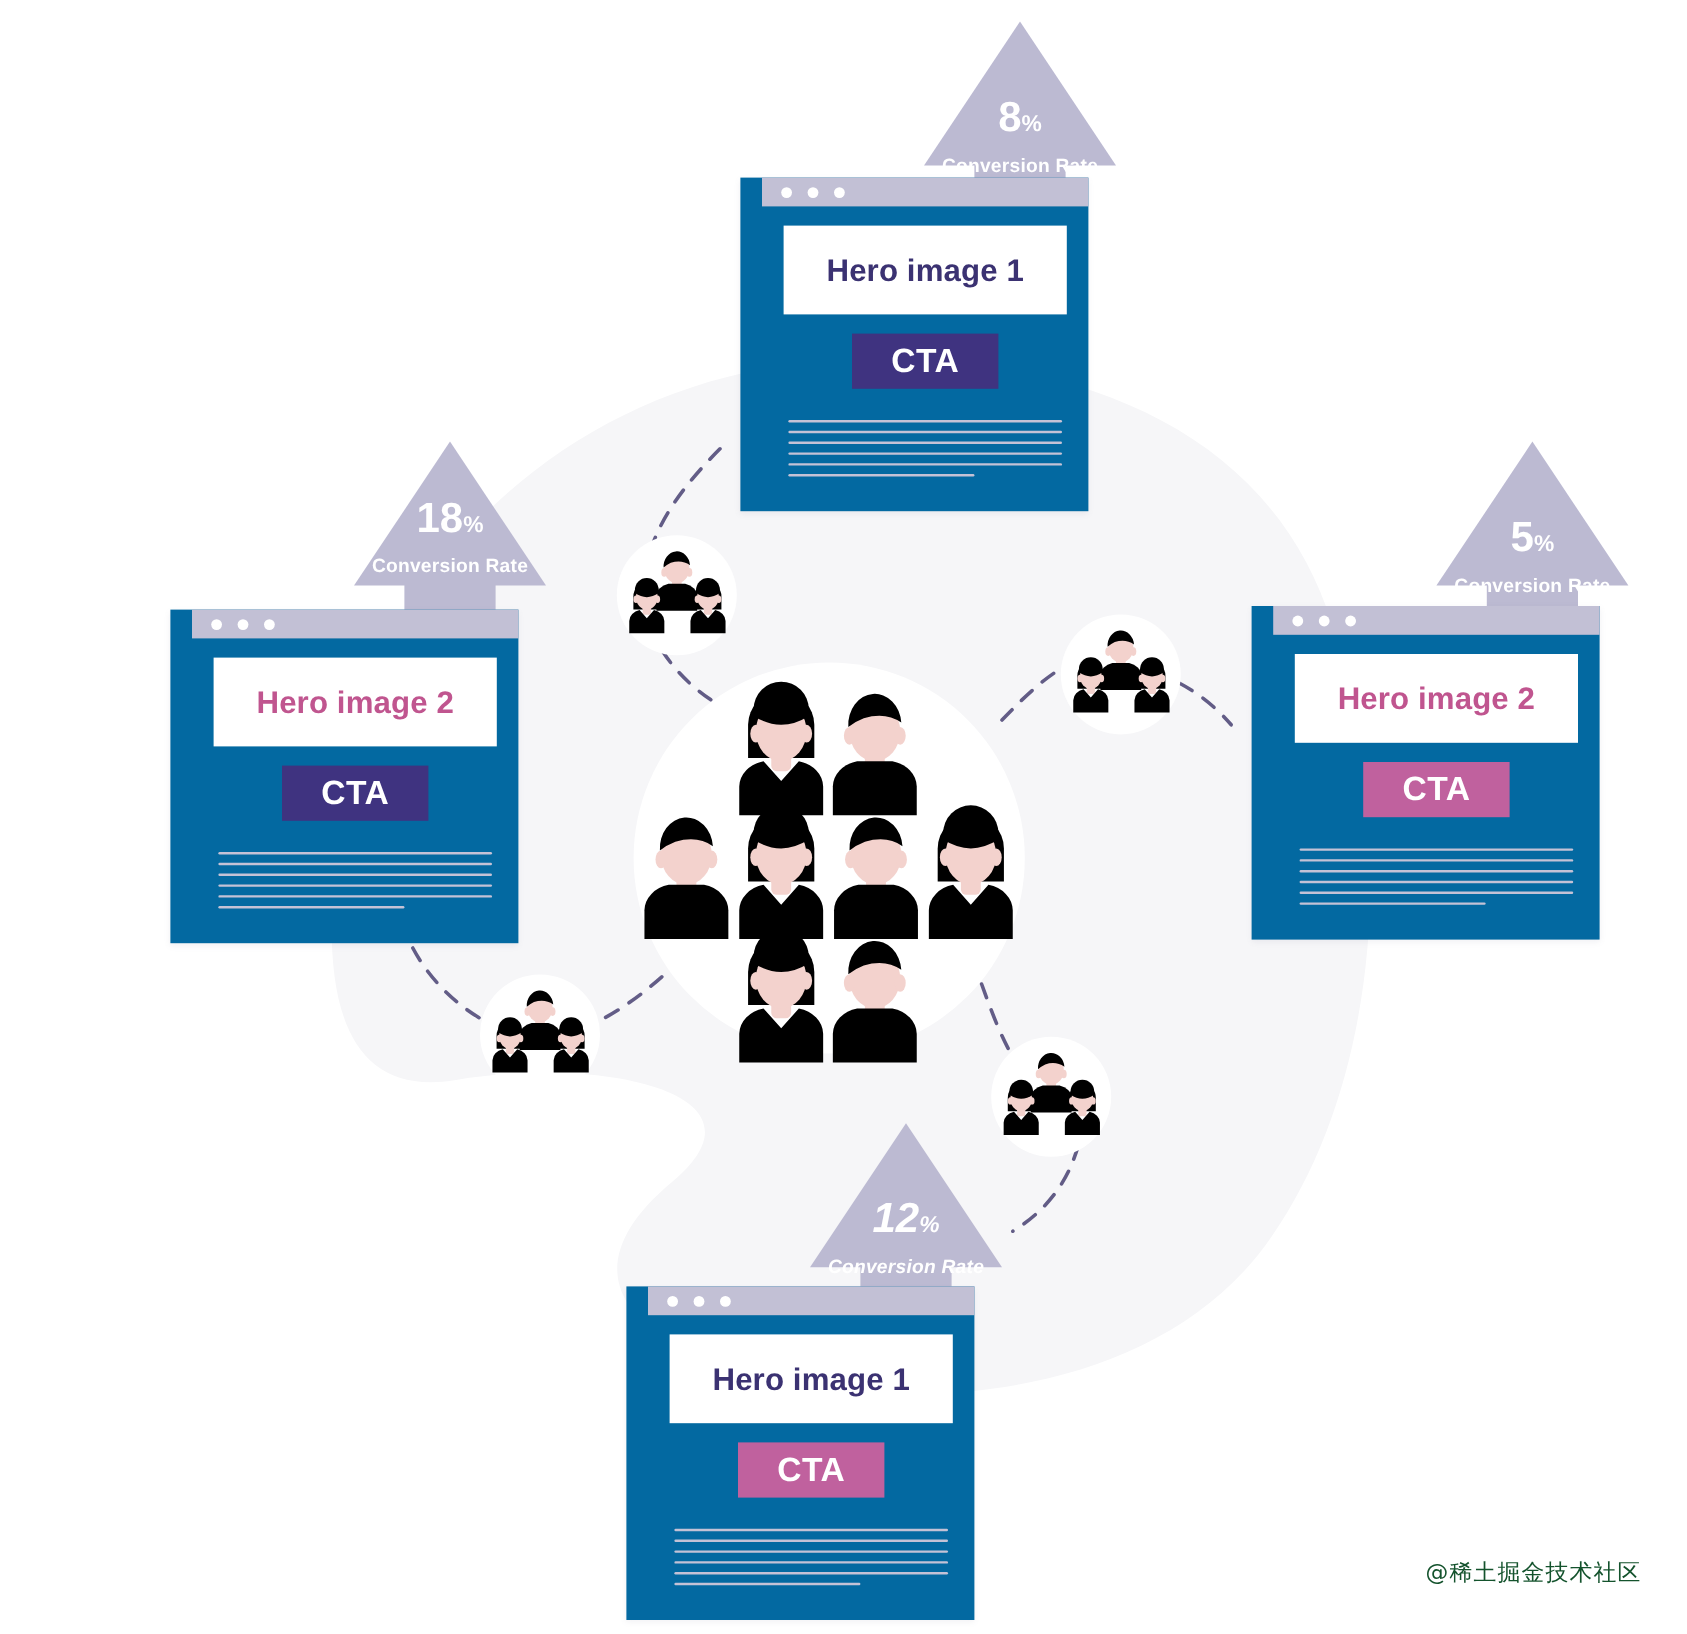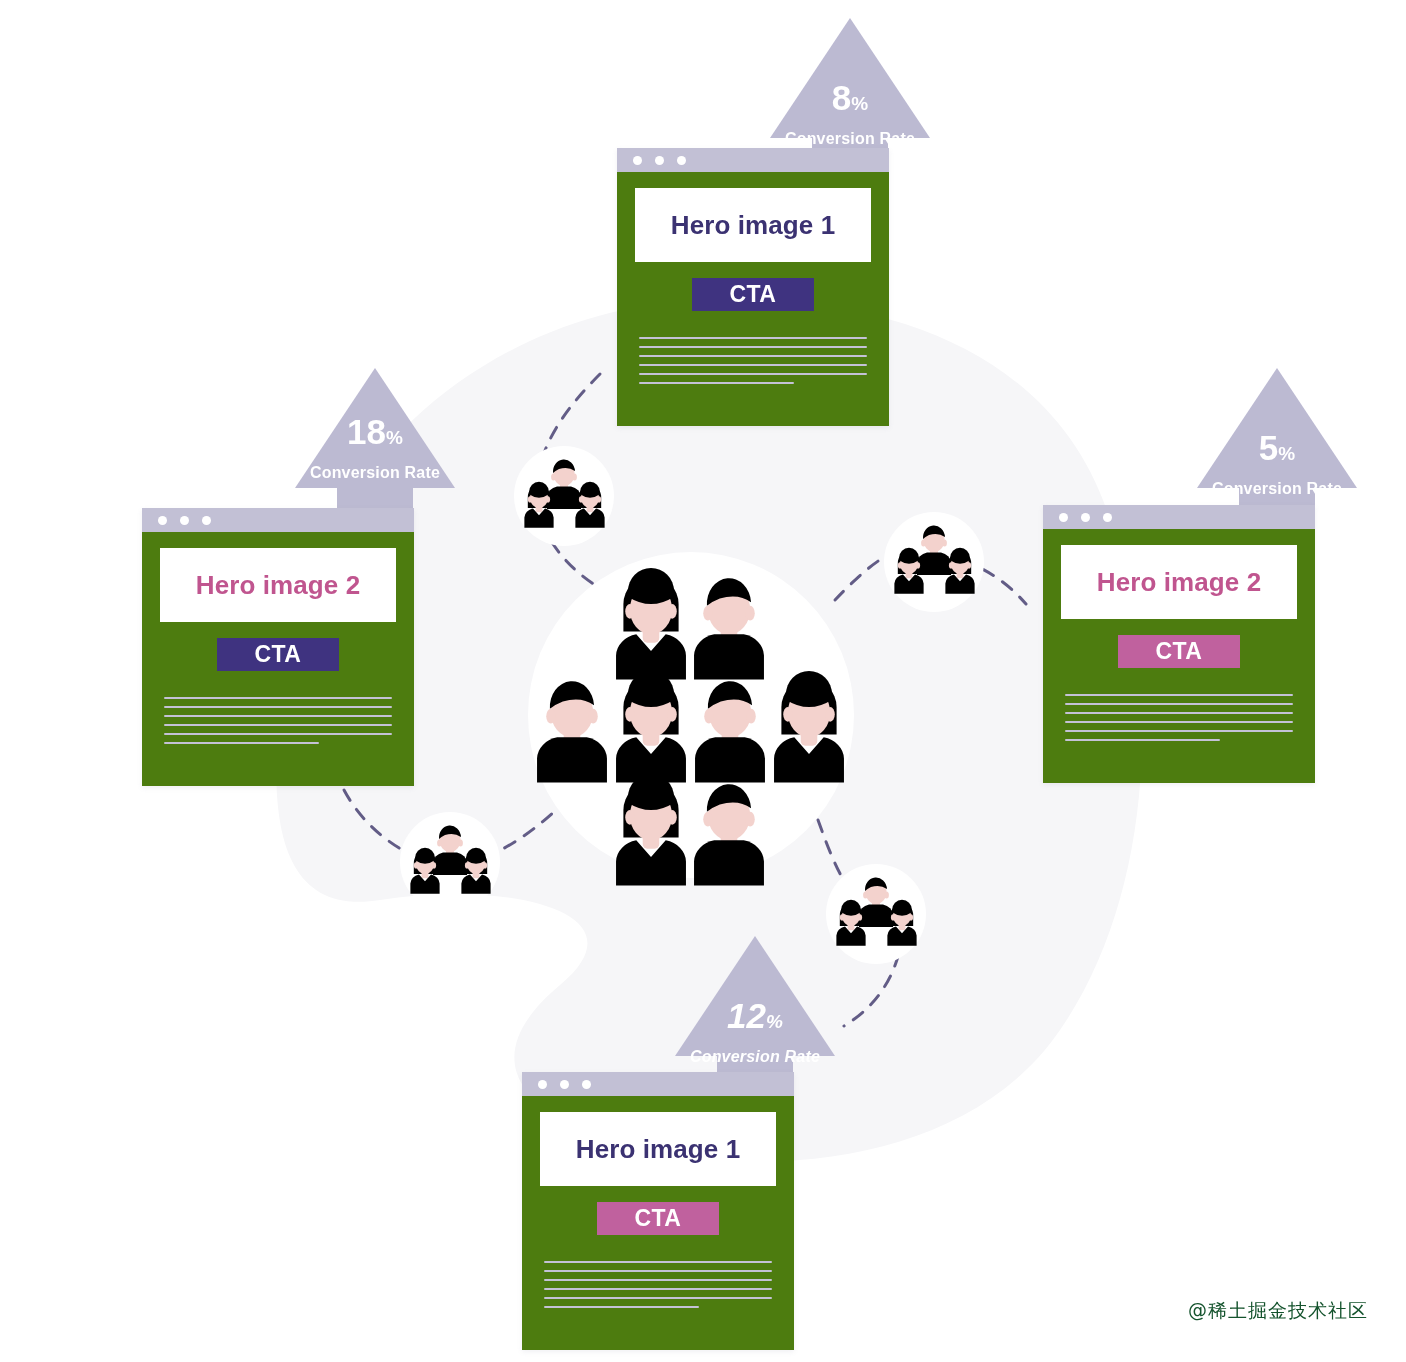--- a/index.html
+++ b/index.html
@@ -5,30 +5,30 @@
   html,body{margin:0;padding:0;background:#ffffff;}
   body{
     font-family:"Liberation Sans","DejaVu Sans",sans-serif;
     width:1406px;height:1362px;overflow:hidden;position:relative;
   }
   .stage{position:absolute;left:0;top:0;width:1406px;height:1362px;}
   .layer{position:absolute;left:0;top:0;width:1406px;height:1362px;}
   svg.layer{pointer-events:none;}
 
   
-  .card{position:absolute;background:#4d7c0f;box-shadow:0 2px 5px rgba(120,120,150,.10);}
+  .card{position:absolute;background:#0369a1;box-shadow:0 2px 5px rgba(120,120,150,.10);padding-left:18px;}
   .card .titlebar{height:24px;background:#c2c0d5;display:flex;align-items:center;padding-left:16px;gap:13px;}
   .card .dot{width:9px;height:9px;border-radius:50%;background:#ffffff;}
   .card .hero{background:#ffffff;margin:16px 18px 0 18px;height:74px;display:flex;align-items:center;justify-content:center;}
   .card .hero-txt{font-size:26px;font-weight:bold;letter-spacing:.1px;}
   .hero-dark{color:#3b3272;}
   .hero-pink{color:#c0558f;}
   .card .cta-wrap{display:flex;justify-content:center;margin-top:16px;}
-  .card .cta{width:122px;height:33px;display:flex;align-items:center;justify-content:center;
-             color:#ffffff;font-size:23px;font-weight:bold;letter-spacing:.4px;}
+  .card .cta{width:122px;height:46px;display:flex;align-items:center;justify-content:center;
+             color:#ffffff;font-size:28px;font-weight:bold;letter-spacing:.4px;}
   .cta-dark{background:#3f3380;}
   .cta-pink{background:#c0619e;}
   .card .lines{margin:26px 22px 0 22px;}
   .card .ln{height:2px;background:#c4c2d6;margin-bottom:7px;border-radius:1px;}
   .card .ln.short{width:68%;}
 
   
   .arrow{position:absolute;}
   .arrow .stem{position:absolute;background:#bcbad2;}
   .arrow .head{position:absolute;width:0;height:0;border-style:solid;

